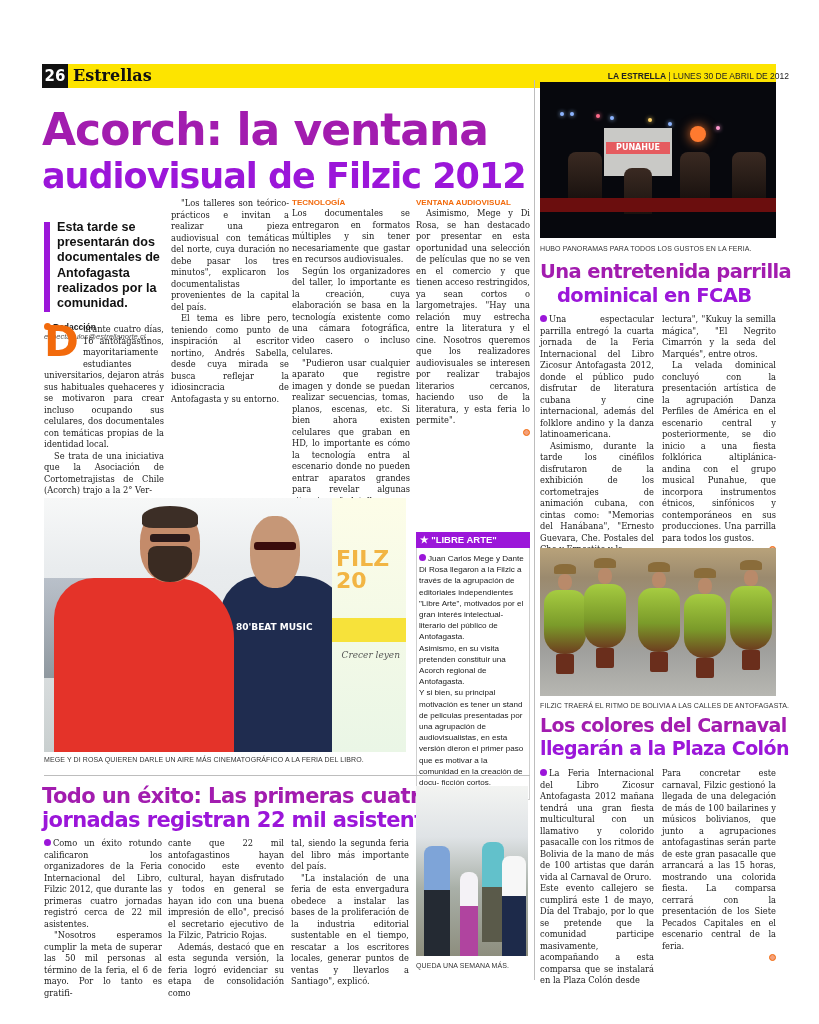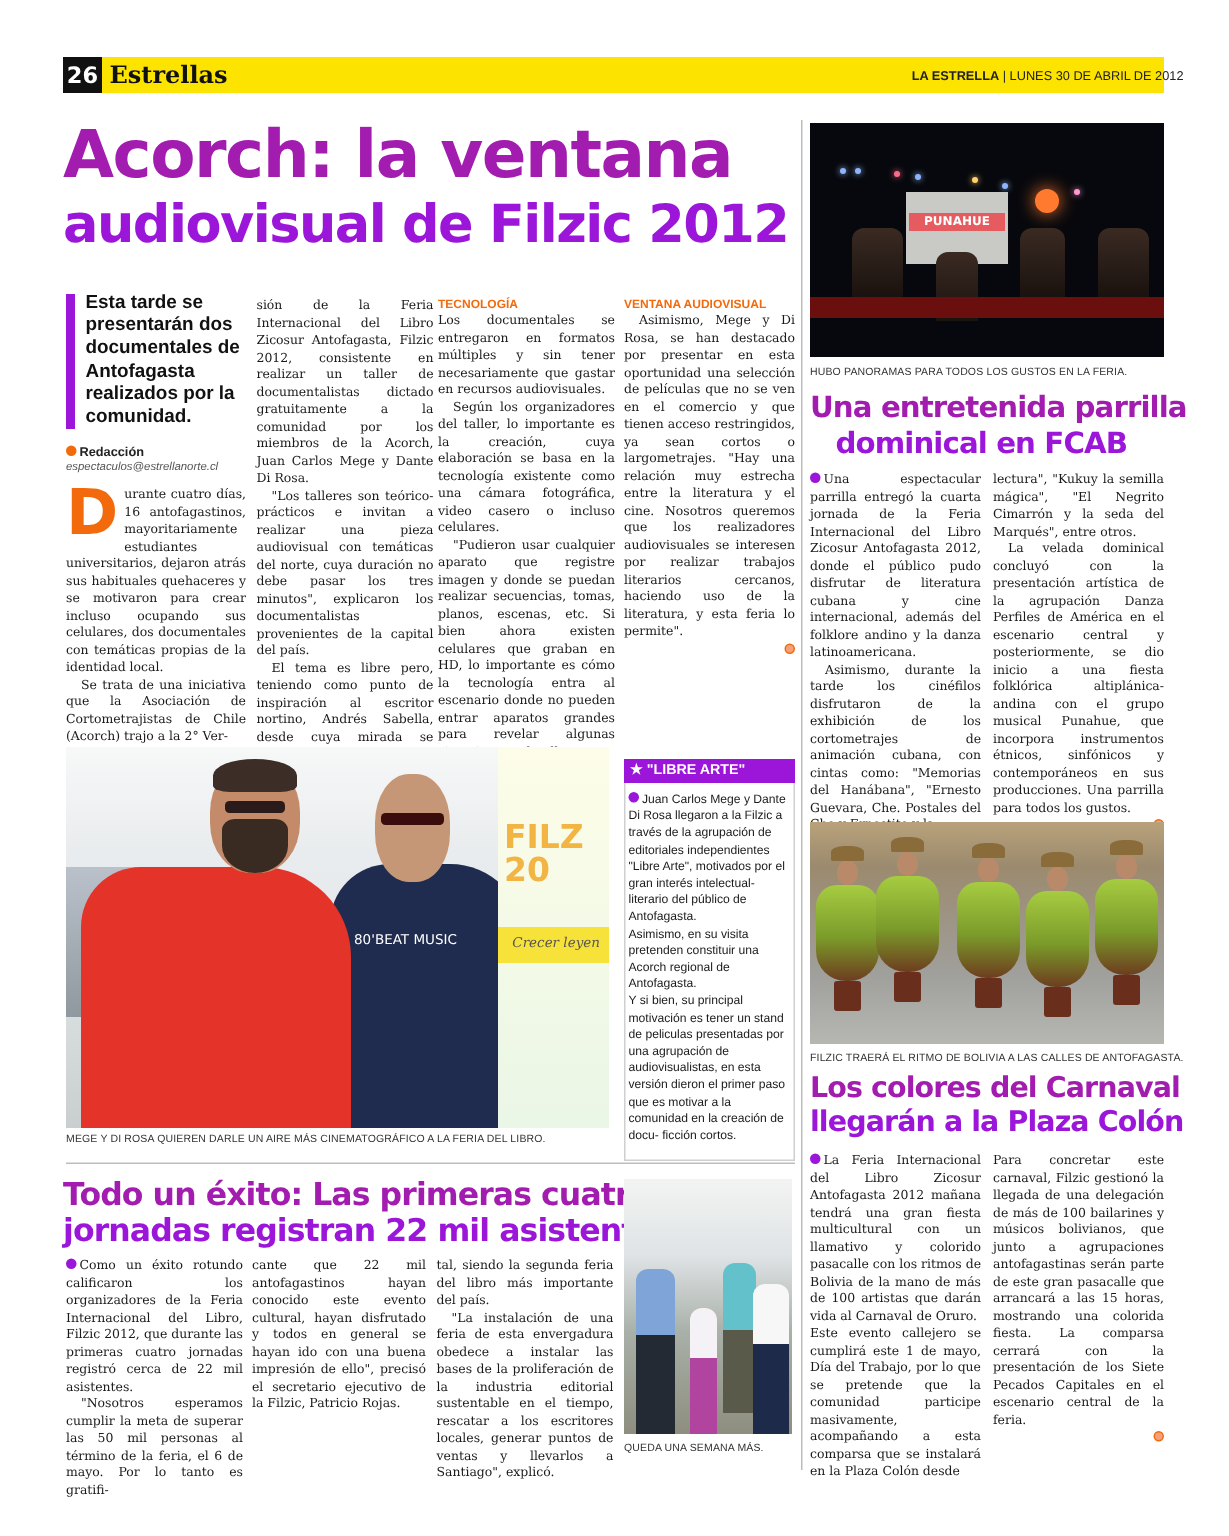--- a/index.html
+++ b/index.html
@@ -1,19 +1,19 @@
 <!DOCTYPE html>
 <html><head>
 <meta charset="utf-8">
 <style>
   * { box-sizing: border-box; margin: 0; padding: 0; }
   html, body { width: 819px; height: 1024px; background: #fff; overflow: hidden; }
   body { position: relative; font-family: "DejaVu Serif", serif; color: #1a1a1a; }
 
-  .abs { position: absolute; }
+  .abs { position: absolute; margin-top: 26px; }
 
   
   #topbar { left: 42px; top: 38px; width: 734px; height: 24px; background: #fde400; }
   #pagenum { left: 42px; top: 38px; width: 26px; height: 24px; background: #111; color: #fff;
     font-family: "DejaVu Sans", sans-serif; font-weight: bold; font-size: 15px; line-height: 24px; text-align: center; }
   #section { left: 73px; top: 38px; height: 24px; line-height: 24px; font-family: "DejaVu Serif", serif;
     font-weight: bold; font-size: 16px; color: #111; }
   #dateline { right: 30px; top: 38px; height: 37px; line-height: 24px; font-family: "Liberation Sans", sans-serif;
     font-size: 8.5px; color: #222; }
   #dateline b { font-weight: bold; }
@@ -57,21 +57,21 @@
   #photo-main .crowd { position: absolute; left: 0; top: 80px; width: 70px; height: 100px; background: linear-gradient(180deg,#9aa4b2,#5f6b76); opacity: .6; }
   #photo-main .man1-shirt { position: absolute; left: 10px; top: 80px; width: 180px; height: 180px; background: #e43329; border-radius: 40px 60px 0 0; }
   #photo-main .man1-head { position: absolute; left: 96px; top: 10px; width: 60px; height: 74px; background: #c48b6a; border-radius: 45%; }
   #photo-main .man1-hair { position: absolute; left: 98px; top: 8px; width: 56px; height: 22px; background: #3c2e26; border-radius: 50% 50% 20% 20%; }
   #photo-main .man1-beard { position: absolute; left: 104px; top: 48px; width: 44px; height: 36px; background: #3a2b22; border-radius: 20% 20% 50% 50%; }
   #photo-main .man2-shirt { position: absolute; left: 176px; top: 78px; width: 130px; height: 180px; background: #1f2c4f; border-radius: 40px 50px 0 0; }
   #photo-main .man2-head { position: absolute; left: 206px; top: 18px; width: 50px; height: 72px; background: #c69777; border-radius: 45%; }
   #photo-main .glasses1 { position: absolute; left: 106px; top: 36px; width: 40px; height: 8px; background: #2a1a1a; border-radius: 3px; }
   #photo-main .glasses2 { position: absolute; left: 210px; top: 44px; width: 42px; height: 8px; background: #3a0c0c; border-radius: 3px; }
   #photo-main .shirtprint { position: absolute; left: 192px; top: 124px; width: 90px; height: 14px; color: #fff;
-    font-family: "DejaVu Sans", sans-serif; font-weight: normal; font-size: 9px; }
+    font-family: "DejaVu Sans", sans-serif; font-weight: bold; font-size: 9px; }
   #photo-main .banner { position: absolute; right: 0; top: 0; width: 74px; height: 254px; background: linear-gradient(180deg,#fdfde8,#eaf6e6); }
   #photo-main .banner-text { position: absolute; right: 4px; top: 50px; width: 66px; font-family: "DejaVu Sans", sans-serif; font-weight: bold;
     color: #f2b544; font-size: 22px; line-height: 22px; }
   #photo-main .banner-strip { position: absolute; right: 0; top: 120px; width: 74px; height: 24px; background: #f7e23a; }
 
   #photo-stage { left: 540px; top: 82px; width: 236px; height: 156px; background: #07080d; }
   #photo-stage .screen { position: absolute; left: 64px; top: 46px; width: 68px; height: 48px; background: #c9c9c6; }
   #photo-stage .screen-text { position: absolute; left: 66px; top: 60px; width: 64px; height: 12px; background: #e55b5f; color: #fff;
     font-family: "DejaVu Sans", sans-serif; font-weight: bold; font-size: 8px; line-height: 12px; text-align: center; }
   #photo-stage .stage { position: absolute; left: 0; top: 116px; width: 100%; height: 14px; background: #6b0e0e; }
@@ -118,21 +118,20 @@
   <div class="name"><span class="dot or"></span><span>Redacción</span></div>
   <div class="email">espectaculos@estrellanorte.cl</div>
 </div>
 
 <div class="col" style="left:44px; top:324px; width:120px;">
   <p class="noind"><span class="dropcap">D</span><span>urante cuatro días, 16 antofagastinos, mayoritariamente estudiantes universitarios, dejaron atrás sus habituales quehaceres y se motivaron para crear incluso ocupando sus celulares, dos documentales con temáticas propias de la identidad local.</span></p>
   <p>Se trata de una iniciativa que la Asociación de Cortometrajistas de Chile (Acorch) trajo a la 2° Ver-</p>
 </div>
 
 <div class="col" style="left:171px; top:198px; width:118px;">
-  <p class="noind">sión de la Feria Internacional del Libro Zicosur Antofagasta, Filzic 2012, consistente en realizar un taller de documentalistas dictado gratuitamente a la comunidad por los miembros de la Acorch, Juan Carlos Mege y Dante Di Rosa.</p>
   <p>"Los talleres son teórico-prácticos e invitan a realizar una pieza audiovisual con temáticas del norte, cuya duración no debe pasar los tres minutos", explicaron los documentalistas provenientes de la capital del país.</p>
   <p>El tema es libre pero, teniendo como punto de inspiración al escritor nortino, Andrés Sabella, desde cuya mirada se busca reflejar la idiosincracia de Antofagasta y su entorno.</p>
 </div>
 
 <div class="col" style="left:292px; top:198px; width:118px;">
   <div class="kicker">TECNOLOGÍA</div>
   <p class="noind">Los documentales se entregaron en formatos múltiples y sin tener necesariamente que gastar en recursos audiovisuales.</p>
   <p>Según los organizadores del taller, lo importante es la creación, cuya elaboración se basa en la tecnología existente como una cámara fotográfica, video casero o incluso celulares.</p>
   <p>"Pudieron usar cualquier aparato que registre imagen y donde se puedan realizar secuencias, tomas, planos, escenas, etc. Si bien ahora existen celulares que graban en HD, lo importante es cómo la tecnología entra al escenario donde no pueden entrar aparatos grandes para revelar algunas situaciones", detallaron.</p>
 </div>
@@ -253,20 +252,21 @@
 
 <div class="h2 hl-orange" style="left:42px; top:784px; font-size:21px; line-height:25px;">Todo un éxito: Las primeras cuatro</div>
 <div class="h2 hl-purple" style="left:42px; top:808px; font-size:21px; line-height:25px;">jornadas registran 22 mil asistentes</div>
 
 <div class="col" style="left:44px; top:838px; width:118px;">
   <p class="noind"><span class="dot pu"></span><span>Como un éxito rotundo calificaron los organizadores de la Feria Internacional del Libro, Filzic 2012, que durante las primeras cuatro jornadas registró cerca de 22 mil asistentes.</span></p>
   <p>"Nosotros esperamos cumplir la meta de superar las 50 mil personas al término de la feria, el 6 de mayo. Por lo tanto es gratifi-</p>
 </div>
 <div class="col" style="left:168px; top:838px; width:116px;">
   <p class="noind">cante que 22 mil antofagastinos hayan conocido este evento cultural, hayan disfrutado y todos en general se hayan ido con una buena impresión de ello", precisó el secretario ejecutivo de la Filzic, Patricio Rojas.</p>
+  <p>Además, destacó que en esta segunda versión, la feria logró evidenciar su etapa de consolidación como</p>
 </div>
 <div class="col" style="left:291px; top:838px; width:118px;">
   <p class="noind">tal, siendo la segunda feria del libro más importante del país.</p>
   <p>"La instalación de una feria de esta envergadura obedece a instalar las bases de la proliferación de la industria editorial sustentable en el tiempo, rescatar a los escritores locales, generar puntos de ventas y llevarlos a Santiago", explicó.</p>
 </div>
 
 <div id="photo-crowd" class="photo">
   <div class="p" style="left:8px; top:60px; width:26px; height:110px; background:linear-gradient(180deg,#7ea4d8 0%,#7ea4d8 40%,#242a33 40%);"></div>
   <div class="p" style="left:44px; top:86px; width:18px; height:84px; background:linear-gradient(180deg,#f4f2f6 0%,#f4f2f6 40%,#b0449f 40%);"></div>
   <div class="p" style="left:66px; top:56px; width:22px; height:100px; background:linear-gradient(180deg,#62c1cb 0%,#62c1cb 45%,#5a5a4a 45%);"></div>

